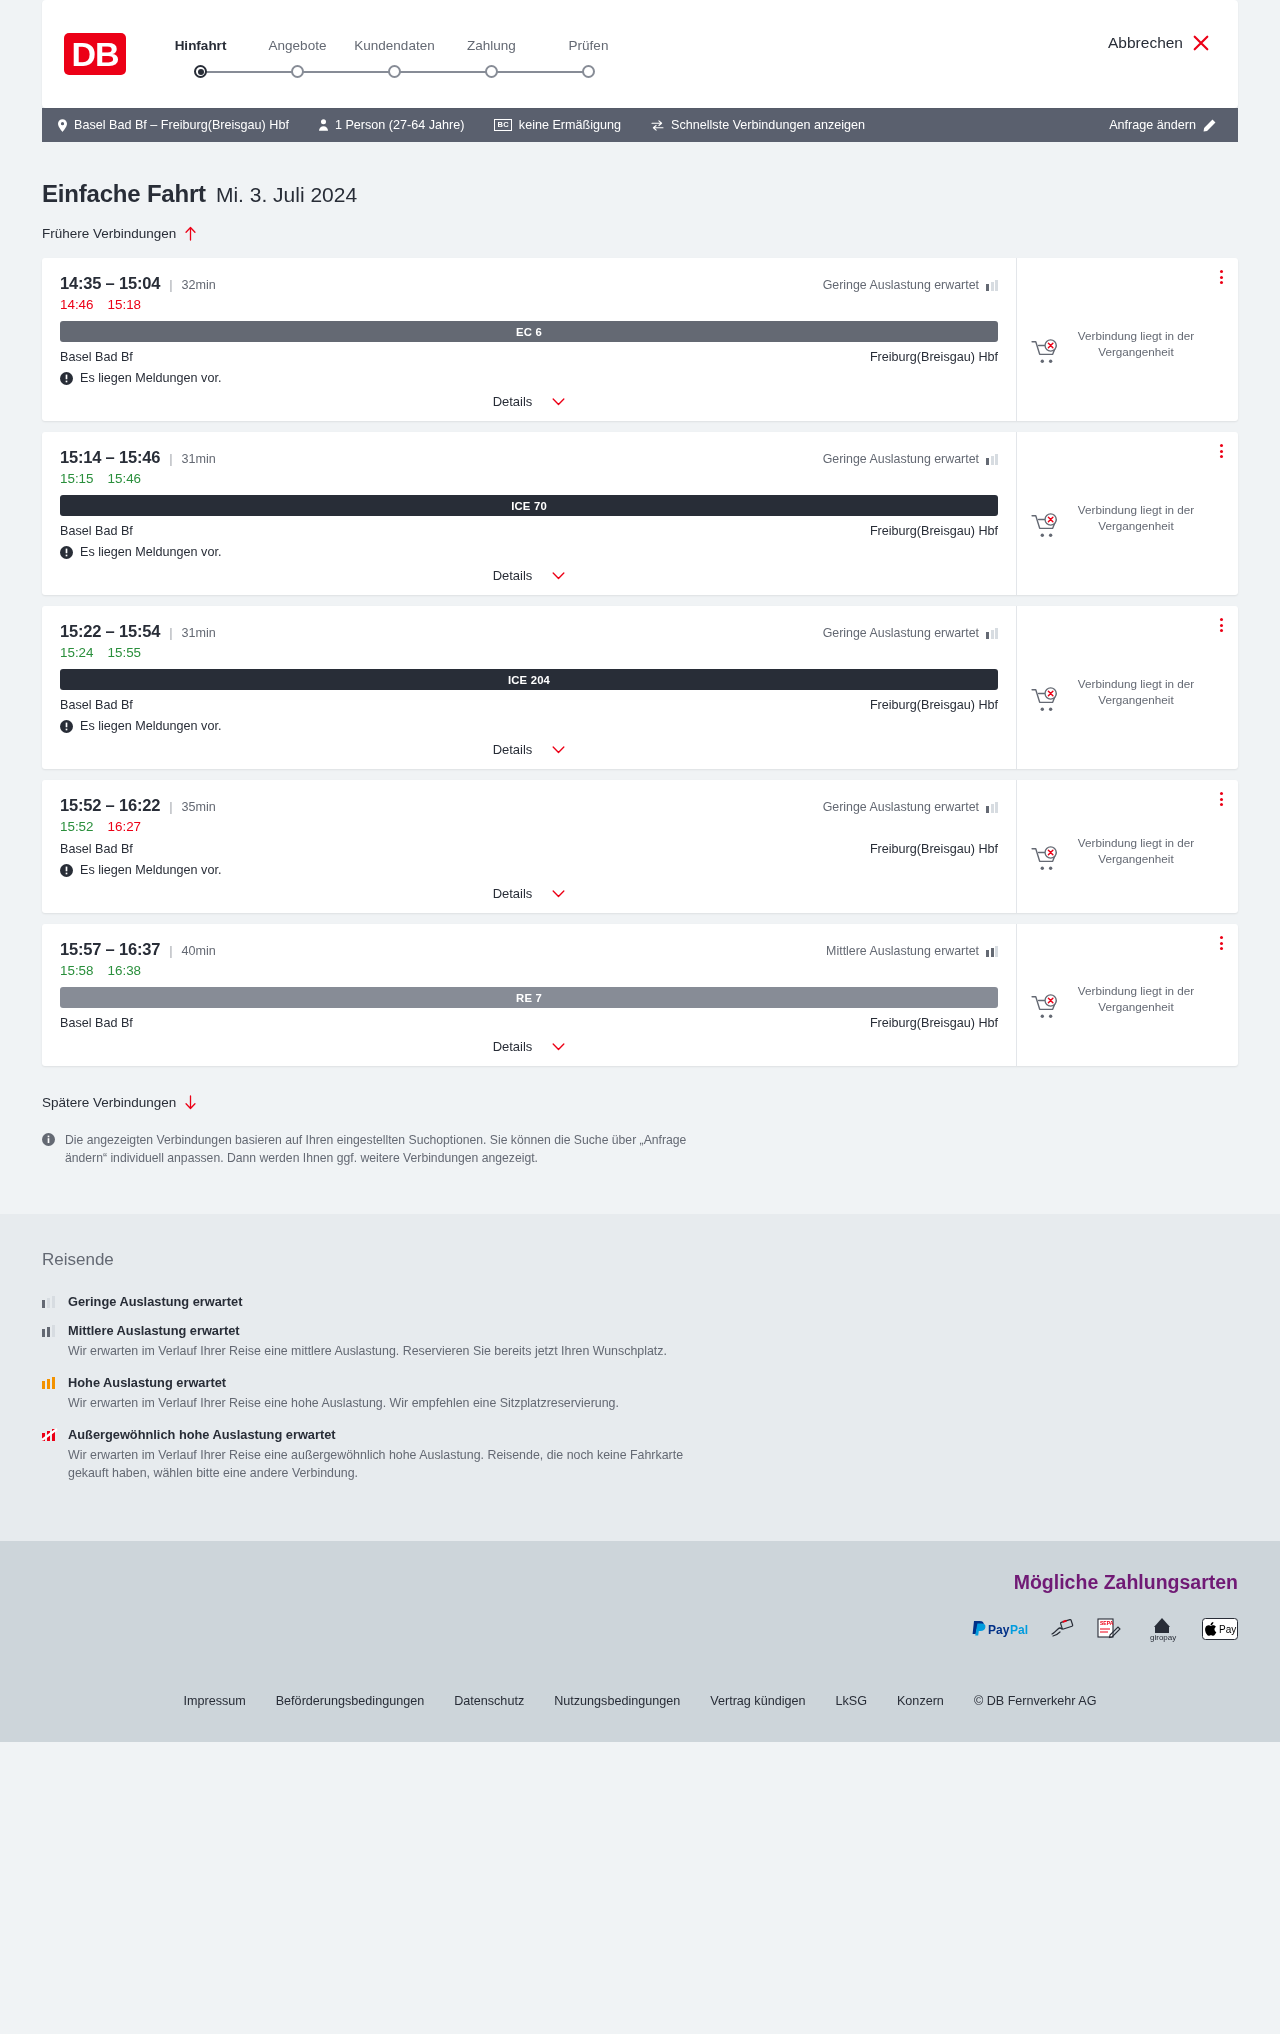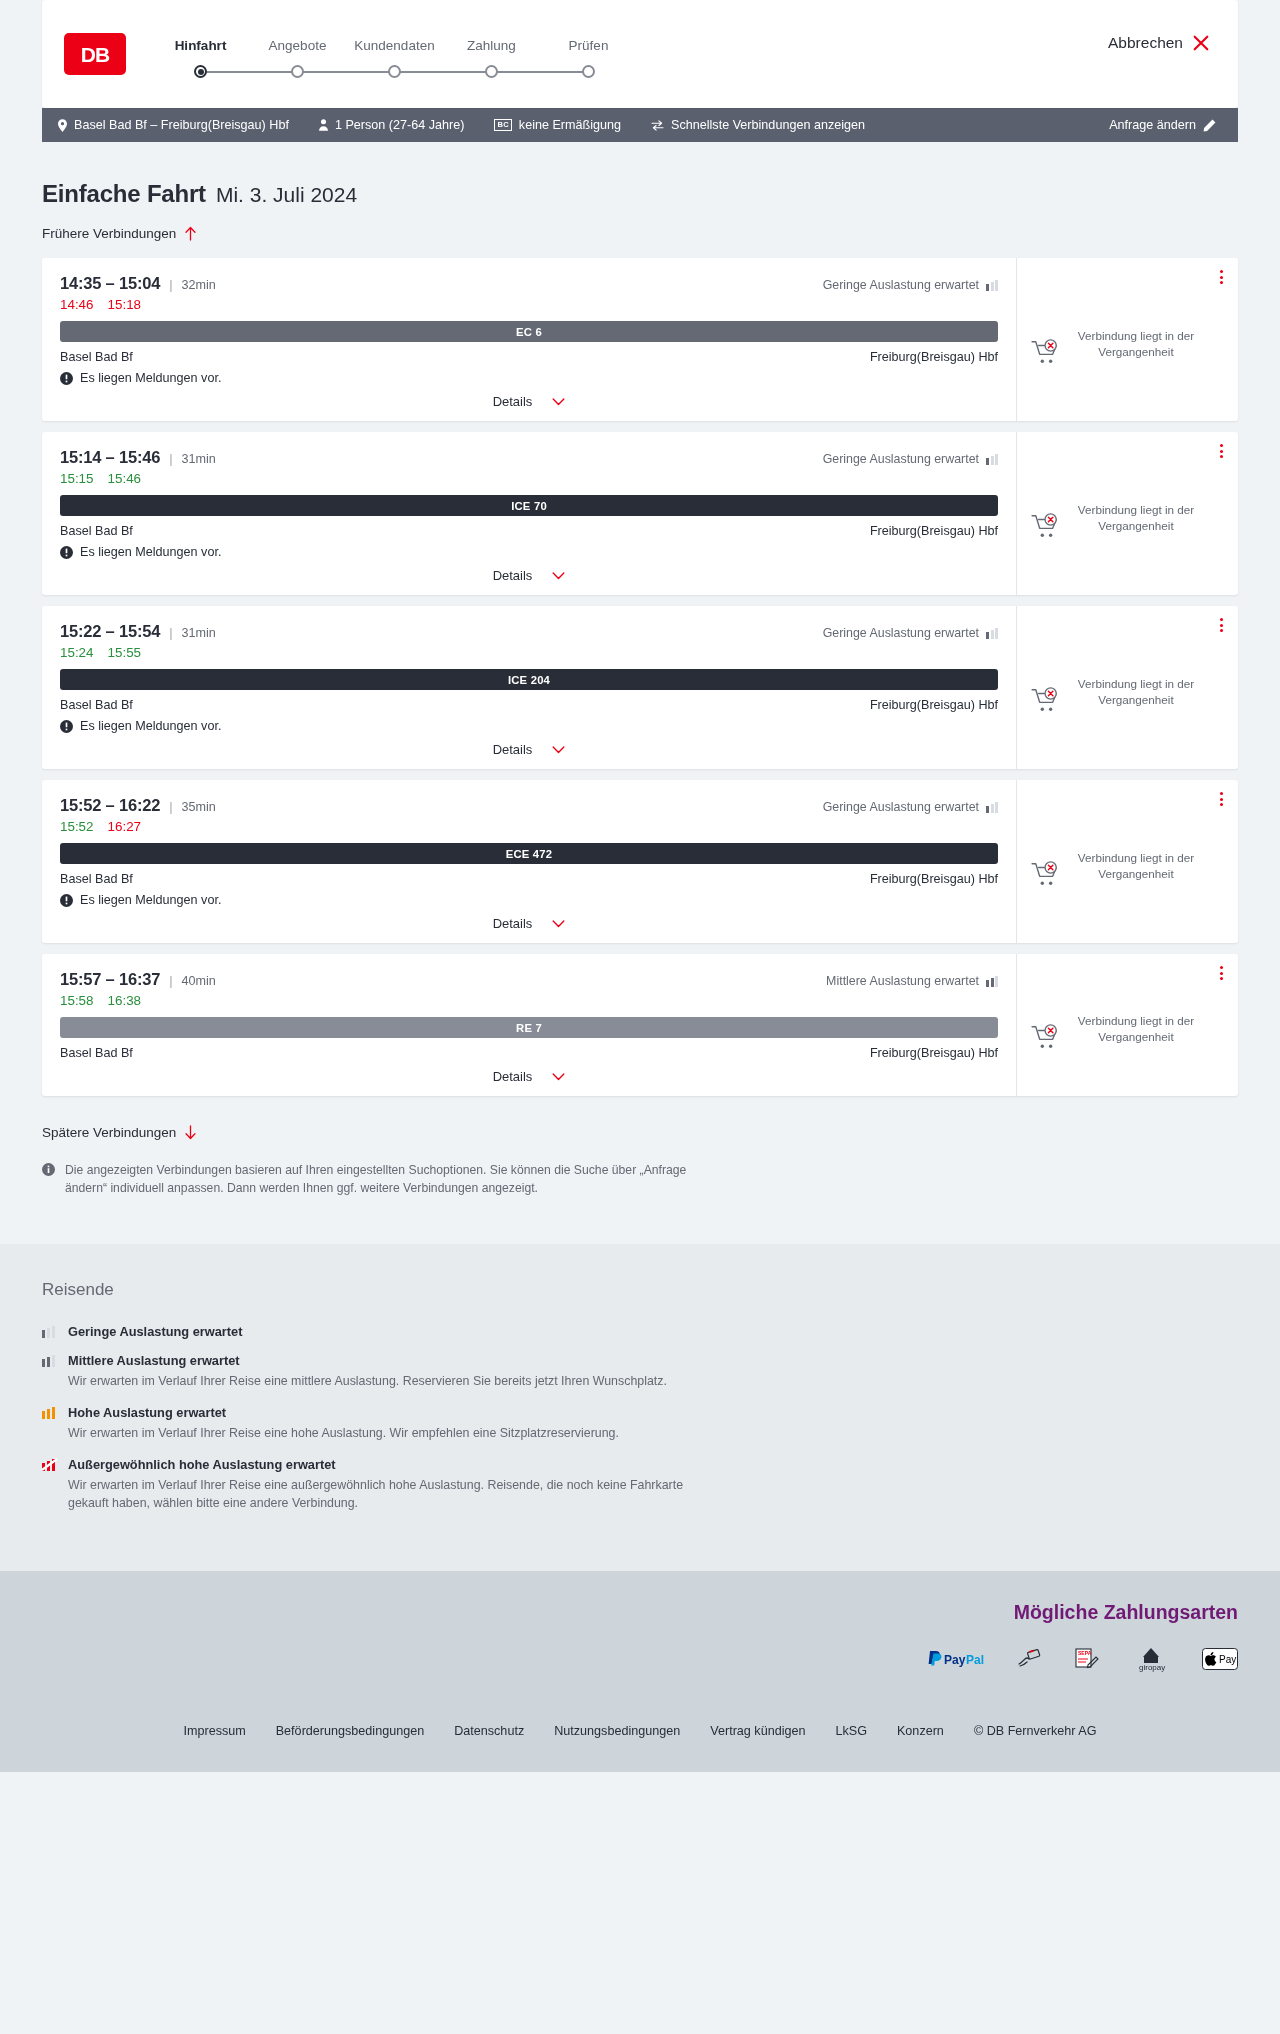--- a/index.html
+++ b/index.html
@@ -27,21 +27,21 @@
     width: 62px; height: 42px;
     background: #ec0016;
     border-radius: 5px;
     display: flex; align-items: center; justify-content: center;
     flex: 0 0 auto;
     margin-right: 26px;
   }
   .db-logo-inner {
     color: #ffffff;
     font-weight: bold;
-    font-size: 21px;
+    font-size: 34px;
     letter-spacing: -1px;
     font-family: "Liberation Sans", sans-serif;
     line-height: 1;
   }
   .stepper { display: flex; align-items: flex-start; padding-top: 8px; }
   .step { width: 97px; text-align: center; position: relative; }
   .step-label {
     font-size: 13.5px;
     color: #646973;
     margin-bottom: 12px;
@@ -231,21 +231,21 @@
   .legend-desc { font-size: 12.4px; color: #646973; margin: 5px 0 0 26px; line-height: 1.45; max-width: 620px; }
   .legend-bars { display: flex; align-items: flex-end; gap: 1.8px; height: 13px; width: 16px; }
   .legend-bars i { display: block; width: 3.2px; background: #d7dce1; }
   .legend-bars i:nth-child(1) { height: 8px; }
   .legend-bars i:nth-child(2) { height: 10px; }
   .legend-bars i:nth-child(3) { height: 12px; }
 
   
   .pay-section { background: #cdd5da; padding: 30px 42px 26px 42px; text-align: right; }
   .pay-title { font-size: 19.5px; font-weight: bold; color: #701a75; margin-bottom: 22px; text-align: right; }
-  .pay-icons { display: flex; justify-content: flex-end; gap: 33px; }
+  .pay-icons { display: flex; justify-content: flex-end; gap: 22px; }
   .pay-ico { height: 26px; display: flex; align-items: center; justify-content: center; }
 
   
   .footer {
     background: #cdd5da;
     display: flex;
     justify-content: center;
     align-items: center;
     gap: 30px;
     padding: 26px 0 34px 0;
@@ -545,23 +545,20 @@
                 <i class="on"></i>
                 <i class=""></i>
                 <i class=""></i>
               </span>
             </span>
           </div>
           <div class="times-actual">
             <span class="t-green">15:52</span>
             <span class="t-red">16:27</span>
           </div>
-          <div class="train-bar" style="background:#282d37">
-            <span>ECE 472</span>
-          </div>
           <div class="stations">
             <span>Basel Bad Bf</span>
             <span class="station-to">Freiburg(Breisgau) Hbf</span>
           </div>
           <div class="msg-row">
             <svg class="excl-ico" viewBox="0 0 14 14">
               <circle cx="7" cy="7" r="7" fill="#282d37"></circle>
               <rect x="6.1" y="2.8" width="1.8" height="5" fill="#ffffff"></rect>
               <rect x="6.1" y="9.3" width="1.8" height="1.8" fill="#ffffff"></rect>
             </svg>

